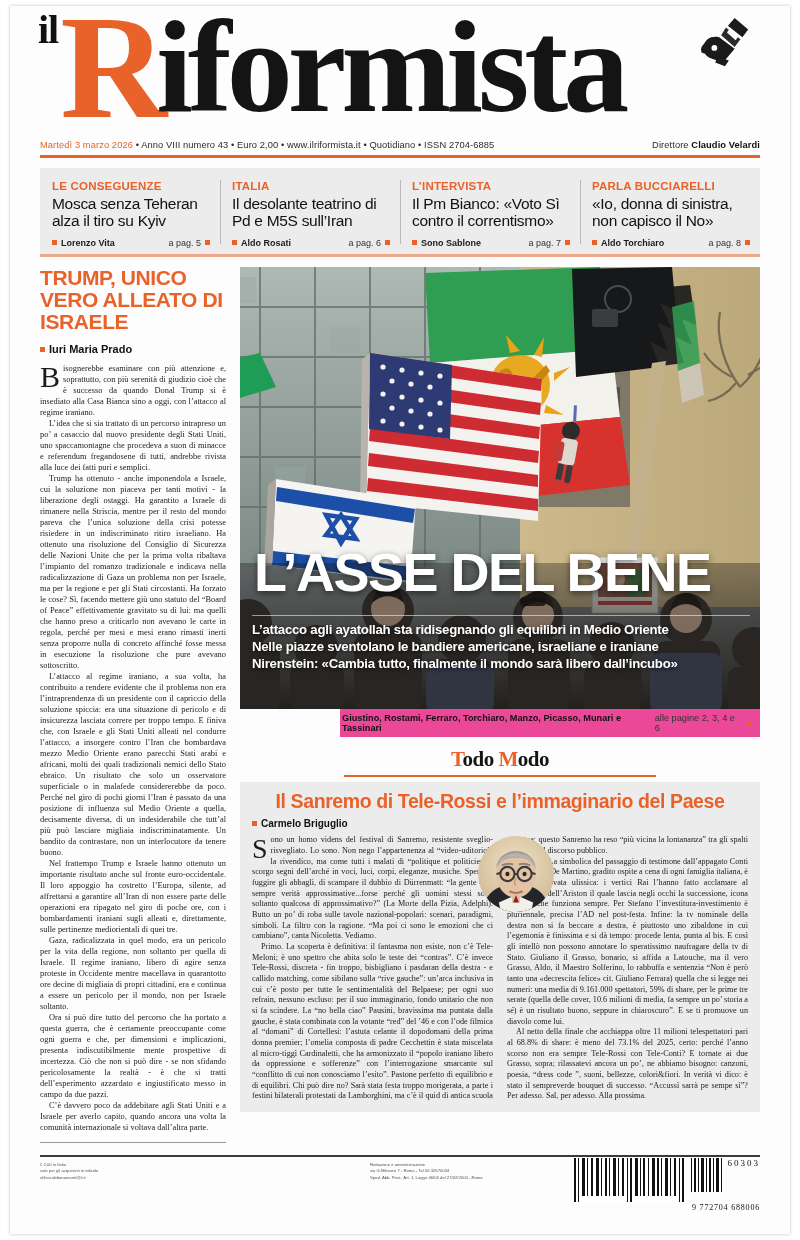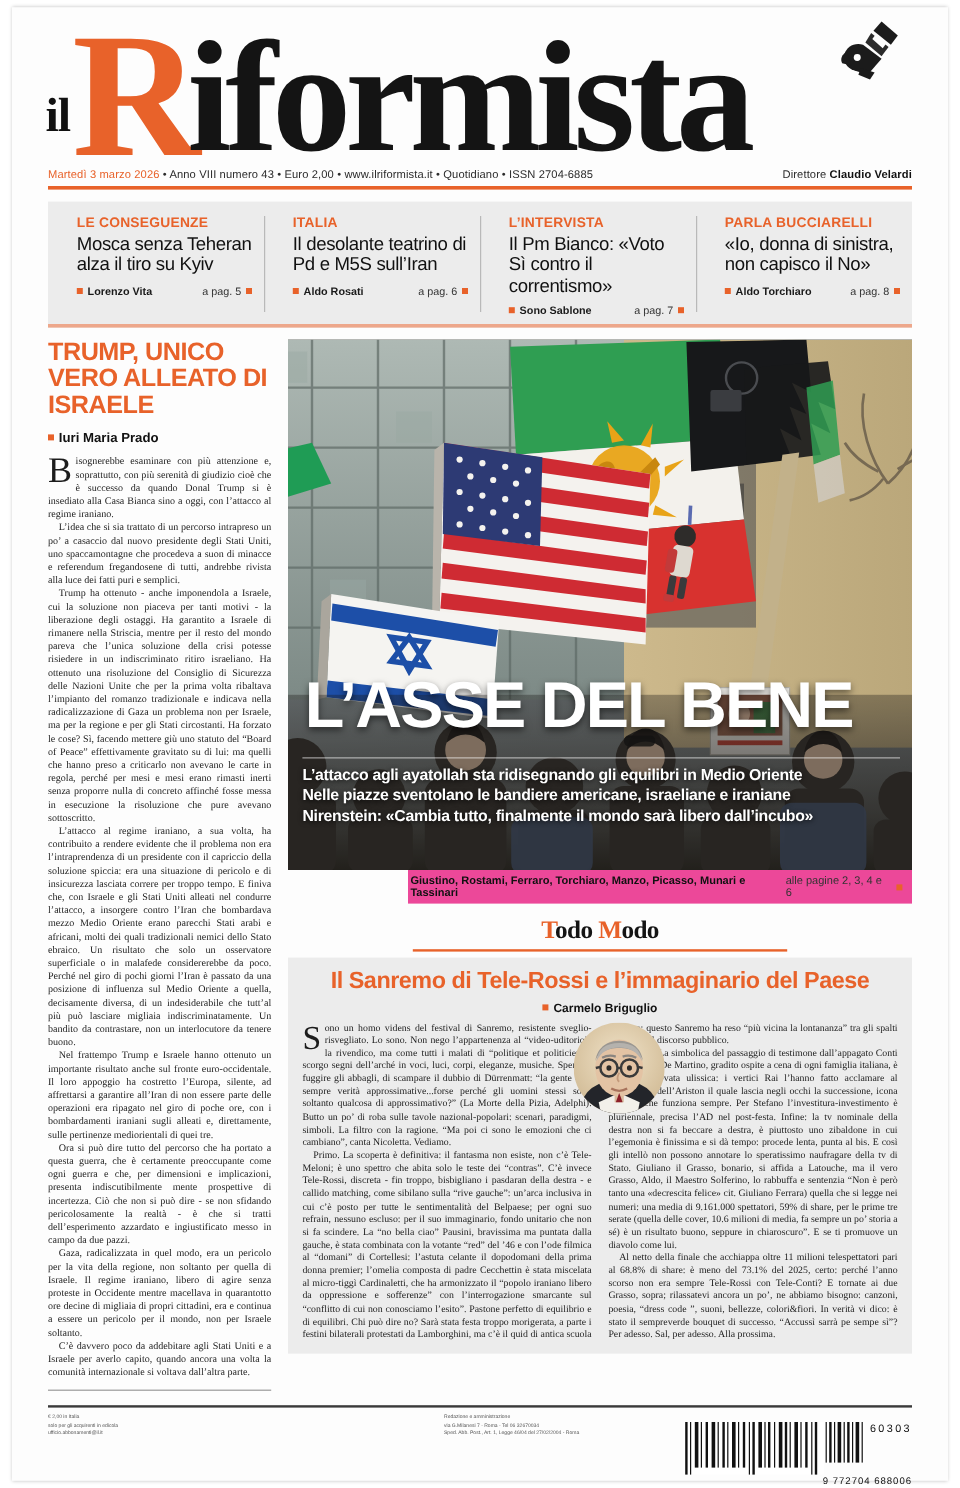--- a/index.html
+++ b/index.html
@@ -23,21 +23,20 @@
   }
 
   
   .masthead {
     position: relative;
     height: 132px;
     padding: 4px 28px 0 28px;
   }
   .logo-row {
     display: flex;
-    align-items: flex-end;
     height: 128px;
     position: relative;
   }
   .logo-il {
     font-family: "Liberation Serif", serif;
     font-weight: bold;
     font-size: 40px;
     color: #111;
     line-height: 1;
     margin-bottom: 22px;
@@ -90,21 +89,21 @@
   
   .teasers {
     margin: 10px 30px 0 30px;
     background: #ececec;
     display: flex;
     padding: 8px 0 0 0;
     border-bottom: 3px solid #eda78b;
   }
   .teaser {
     flex: 1;
-    padding: 4px 10px 6px 24px;
+    padding: 4px 10px 6px 12px;
     position: relative;
   }
   .teaser + .teaser::before {
     content: "";
     position: absolute;
     left: 0; top: 4px; bottom: 10px;
     width: 1px; background: #b9b9b9;
   }
   .teaser .kicker {
     color: #e8622a;
@@ -257,21 +256,21 @@
   }
   .tm-title {
     color: #e8622a;
     font-weight: bold;
     font-size: 19.5px;
     text-align: center;
     letter-spacing: -.4px;
     line-height: 1.1;
   }
   .tm-byline {
-    text-align: center;
+    text-align: left;
     font-weight: bold;
     font-size: 10px;
     color: #111;
     margin-top: 6px;
   }
   .tm-cols {
     column-count: 2;
     column-gap: 14px;
     margin-top: 6px;
     font-family: "Liberation Serif", serif;
@@ -307,22 +306,23 @@
     padding-top: 5px;
     display: flex;
     position: relative;
     height: 66px;
   }
   .fcol { font-size: 4.2px; line-height: 1.5; color: #555; }
   .fcol.a { width: 330px; }
   .fcol.b { width: 280px; }
   .barcode-wrap {
     position: absolute;
-    right: 0; top: 12px;
+    right: 0; top: 1px;
     text-align: right;
+    font-family: Liberation Serif, serif;
   }
   .bc-row { display: flex; align-items: flex-start; justify-content: flex-end; }
   .bc-num {
     font-size: 9px;
     letter-spacing: 2px;
     color: #111;
     margin-left: 4px;
   }
   .bc-caption {
     font-size: 8px;
@@ -415,22 +415,22 @@
       <div class="ed-title">TRUMP, UNICO VERO ALLEATO DI ISRAELE</div>
       <div class="ed-byline">
         <i class="sq"></i><span>Iuri Maria Prado</span>
       </div>
       <div class="ed-body">
         <p class="first">Bisognerebbe esaminare con più attenzione e, soprattutto, con più serenità di giudizio cioè che è successo da quando Donal Trump si è insediato alla Casa Bianca sino a oggi, con l’attacco al regime iraniano.</p>
         <p>L’idea che si sia trattato di un percorso intrapreso un po’ a casaccio dal nuovo presidente degli Stati Uniti, uno spaccamontagne che procedeva a suon di minacce e referendum fregandosene di tutti, andrebbe rivista alla luce dei fatti puri e semplici.</p>
         <p>Trump ha ottenuto - anche imponendola a Israele, cui la soluzione non piaceva per tanti motivi - la liberazione degli ostaggi. Ha garantito a Israele di rimanere nella Striscia, mentre per il resto del mondo pareva che l’unica soluzione della crisi potesse risiedere in un indiscriminato ritiro israeliano. Ha ottenuto una risoluzione del Consiglio di Sicurezza delle Nazioni Unite che per la prima volta ribaltava l’impianto del romanzo tradizionale e indicava nella radicalizzazione di Gaza un problema non per Israele, ma per la regione e per gli Stati circostanti. Ha forzato le cose? Sì, facendo mettere giù uno statuto del “Board of Peace” effettivamente gravitato su di lui: ma quelli che hanno preso a criticarlo non avevano le carte in regola, perché per mesi e mesi erano rimasti inerti senza proporre nulla di concreto affinché fosse messa in esecuzione la risoluzione che pure avevano sottoscritto.</p>
         <p>L’attacco al regime iraniano, a sua volta, ha contribuito a rendere evidente che il problema non era l’intraprendenza di un presidente con il capriccio della soluzione spiccia: era una situazione di pericolo e di insicurezza lasciata correre per troppo tempo. E finiva che, con Israele e gli Stati Uniti alleati nel condurre l’attacco, a insorgere contro l’Iran che bombardava mezzo Medio Oriente erano parecchi Stati arabi e africani, molti dei quali tradizionali nemici dello Stato ebraico. Un risultato che solo un osservatore superficiale o in malafede considererebbe da poco. Perché nel giro di pochi giorni l’Iran è passato da una posizione di influenza sul Medio Oriente a quella, decisamente diversa, di un indesiderabile che tutt’al più può lasciare migliaia indiscriminatamente. Un bandito da contrastare, non un interlocutore da tenere buono.</p>
         <p>Nel frattempo Trump e Israele hanno ottenuto un importante risultato anche sul fronte euro-occidentale. Il loro appoggio ha costretto l’Europa, silente, ad affrettarsi a garantire all’Iran di non essere parte delle operazioni era ripagato nel giro di poche ore, con i bombardamenti iraniani sugli alleati e, direttamente, sulle pertinenze mediorientali di quei tre.</p>
+        <p>Gaza, radicalizzata in quel modo, era un pericolo per la vita della regione, non soltanto per quella di Israele. Il regime iraniano, libero di agire senza proteste in Occidente mentre macellava in quarantotto ore decine di migliaia di propri cittadini, era e continua a essere un pericolo per il mondo, non per Israele soltanto.</p>
         <p>Ora si può dire tutto del percorso che ha portato a questa guerra, che è certamente preoccupante come ogni guerra e che, per dimensioni e implicazioni, presenta indiscutibilmente mente prospettive di incertezza. Ciò che non si può dire - se non sfidando pericolosamente la realtà - è che si tratti dell’esperimento azzardato e ingiustificato messo in campo da due pazzi.</p>
-        <p>Gaza, radicalizzata in quel modo, era un pericolo per la vita della regione, non soltanto per quella di Israele. Il regime iraniano, libero di agire senza proteste in Occidente mentre macellava in quarantotto ore decine di migliaia di propri cittadini, era e continua a essere un pericolo per il mondo, non per Israele soltanto.</p>
         <p>C’è davvero poco da addebitare agli Stati Uniti e a Israele per averlo capito, quando ancora una volta la comunità internazionale si voltava dall’altra parte.</p>
       </div>
       <div class="ed-rule"></div>
     </div>
 
     <div class="col-right">
 
       <div class="hero">
         <svg viewBox="0 0 560 442" preserveAspectRatio="xMidYMid slice">
           <defs>

